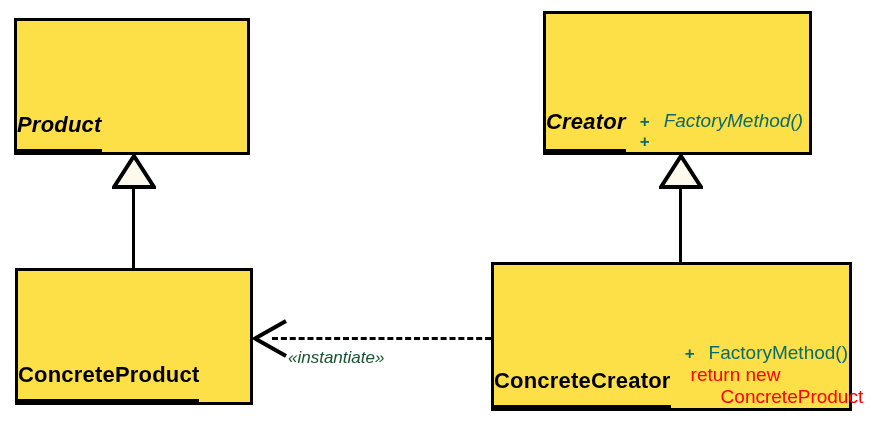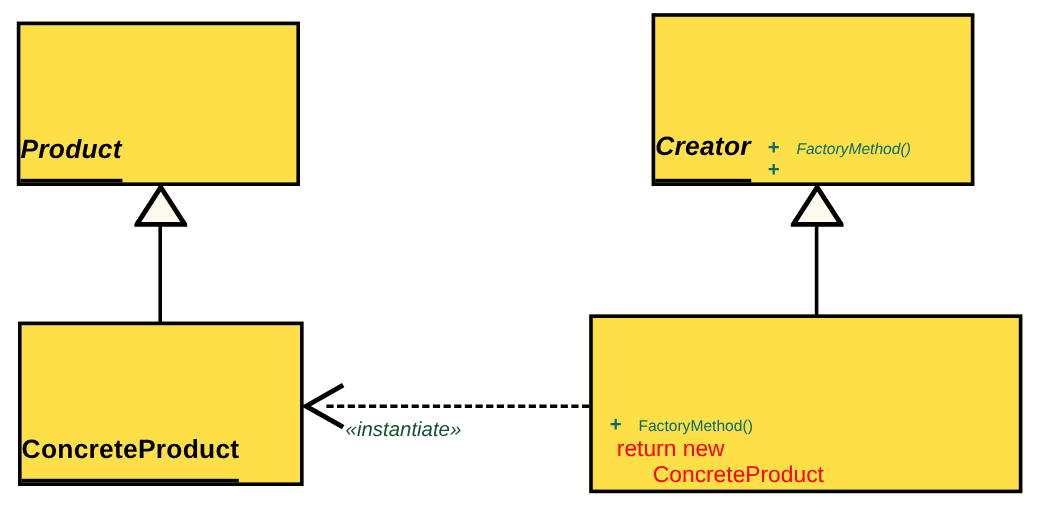--- a/index.html
+++ b/index.html
@@ -53,21 +53,21 @@
   .member .vis {
     display: inline-block;
     width: 38px;
     text-align: center;
     color: #0a6a6a;
     font-weight: bold;
     font-size: 17px;
   }
   .member .sig {
     color: #0a6a6a;
-    font-size: 13px;
+    font-size: 19px;
   }
   .member .sig.abstract { font-style: italic; }
   .code-line {
     color: #ff0000;
     font-size: 19px;
     white-space: nowrap;
     line-height: 1.16;
   }
 
   
@@ -121,20 +121,21 @@
       </div>
     </div>
   </div>
 
   <div class="uml-class" style="left:15px; top:268px; width:238px; height:137px;">
     <div class="uml-header" style="height:52px; font-size:22px;">ConcreteProduct</div>
     <div class="uml-body"></div>
   </div>
 
   <div class="uml-class" style="left:491px; top:262px; width:361px; height:149px;">
+    <div class="uml-header" style="height:52px; font-size:22px;">ConcreteCreator</div>
     <div class="uml-body" style="padding-top:10px;">
       <div class="member">
         <span class="vis">+</span>
         <span class="sig">FactoryMethod()</span>
       </div>
       <div class="code-line" style="padding-left:20px;">return new</div>
       <div class="code-line" style="padding-left:50px;">ConcreteProduct</div>
     </div>
   </div>
 

